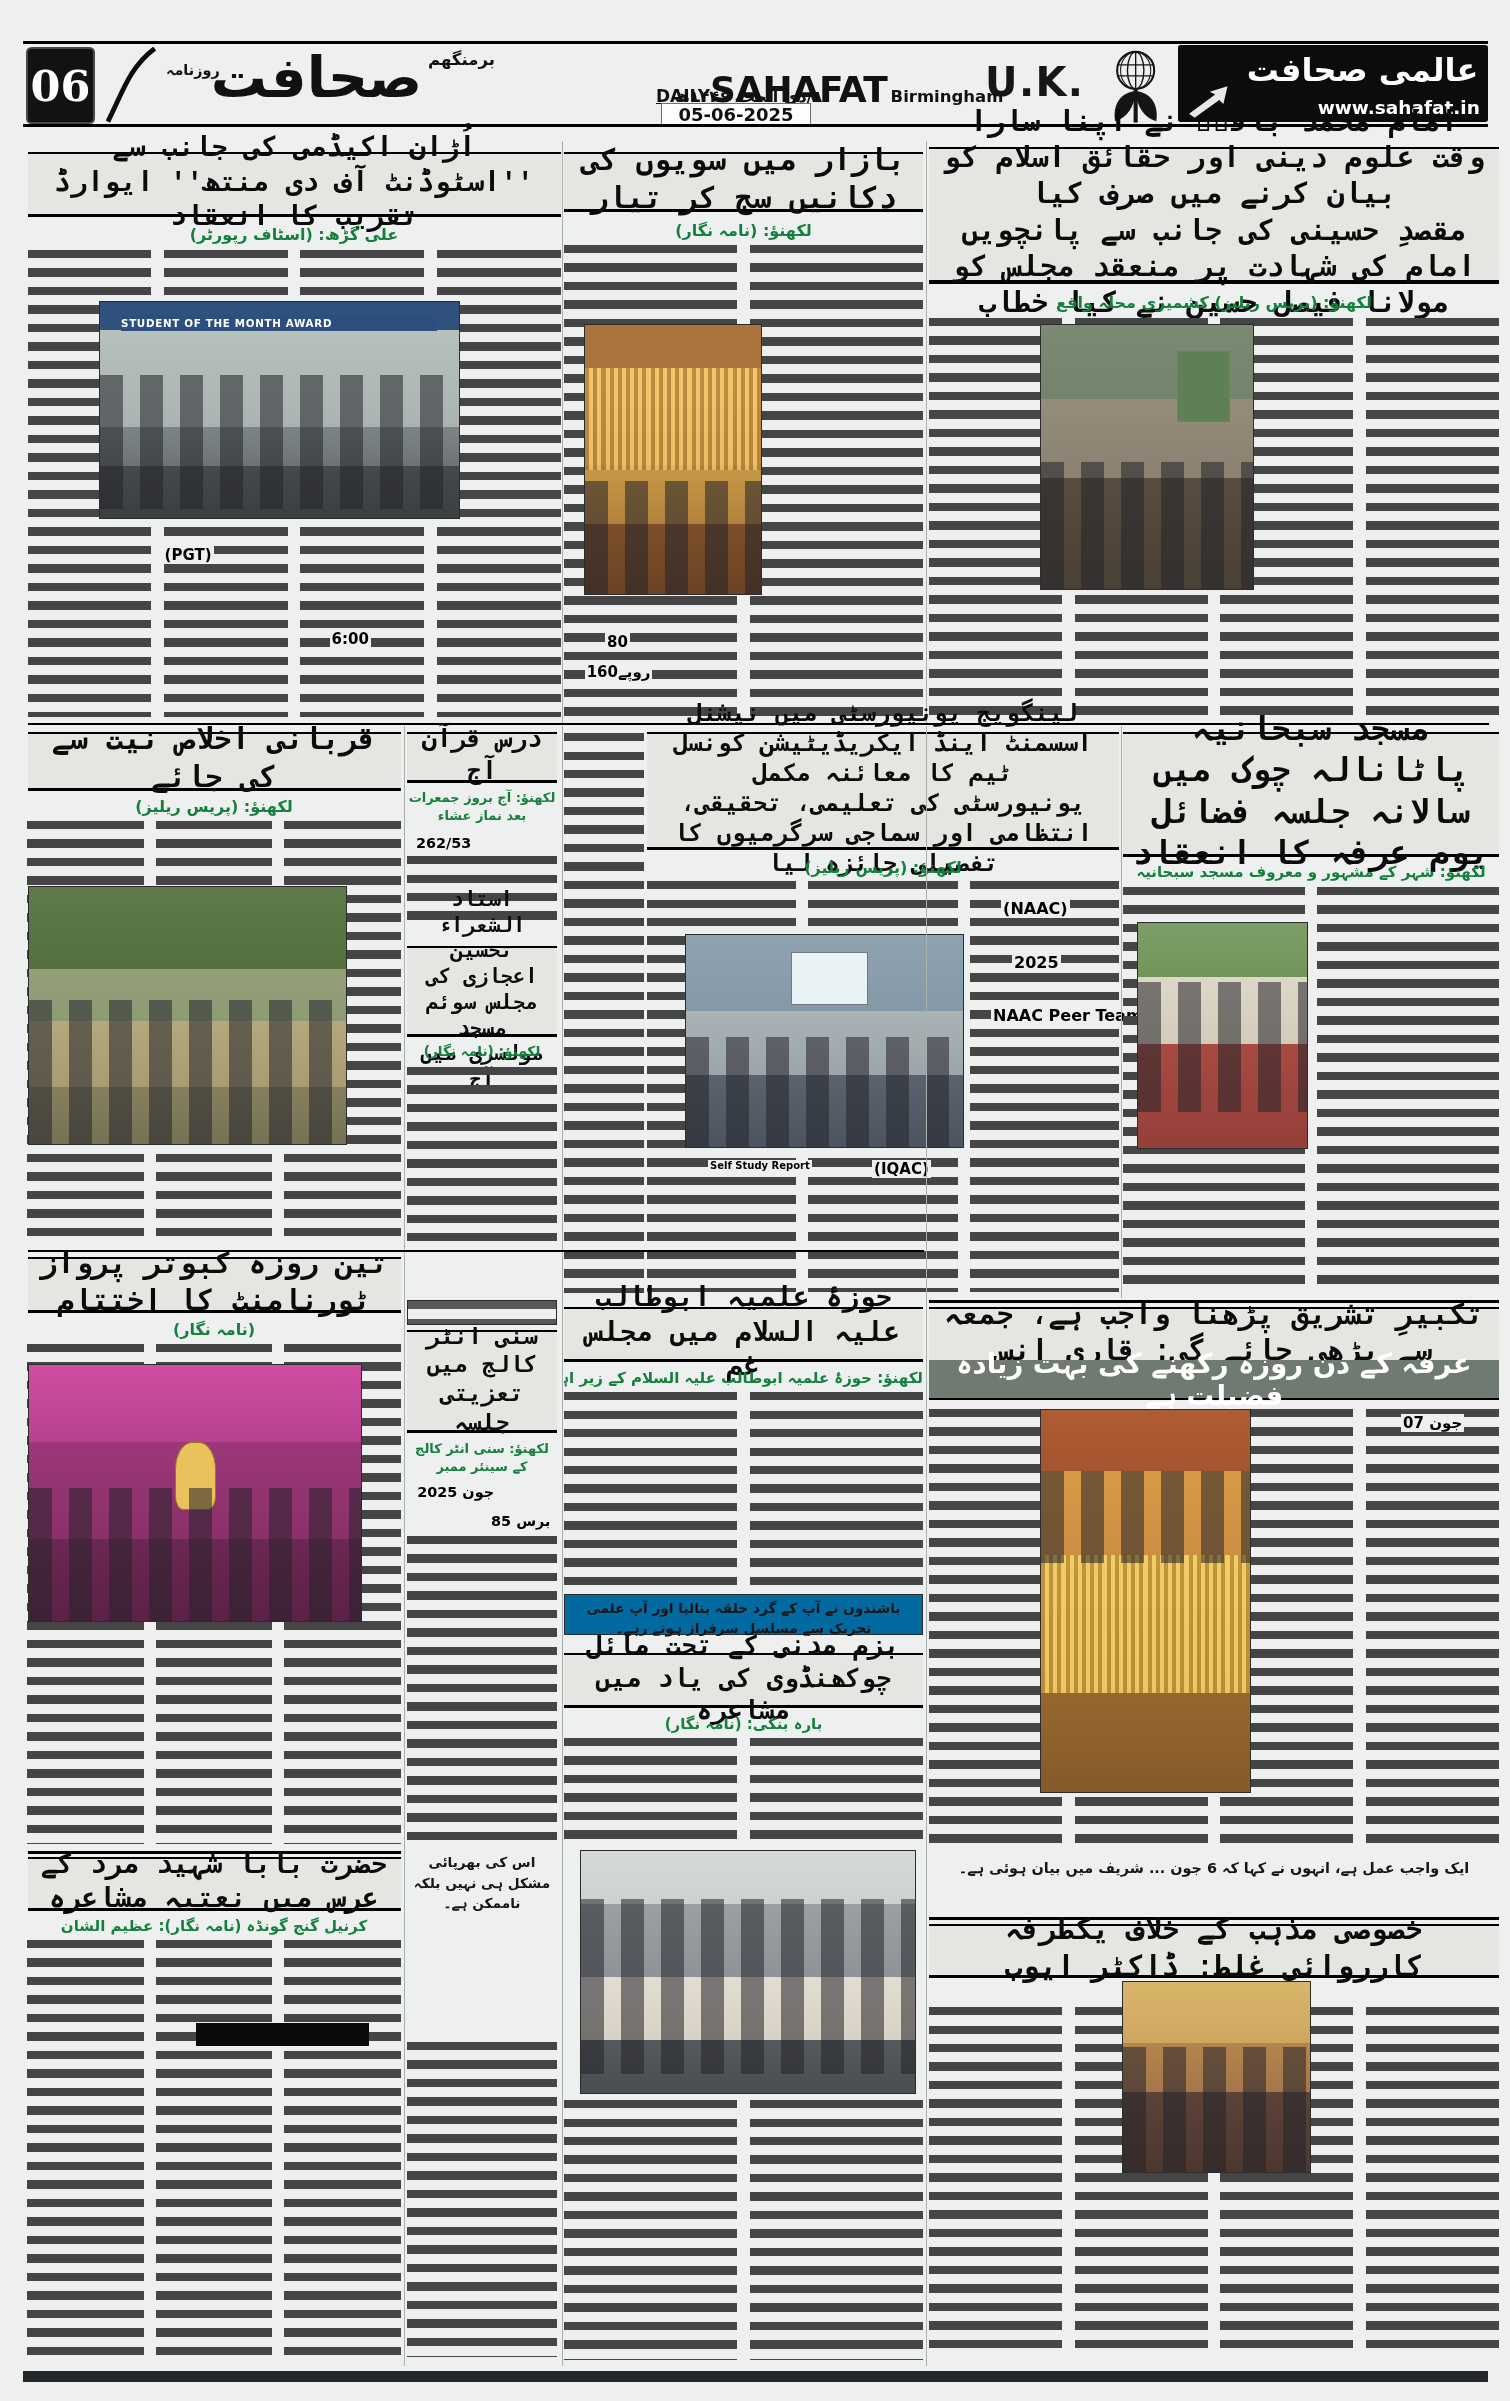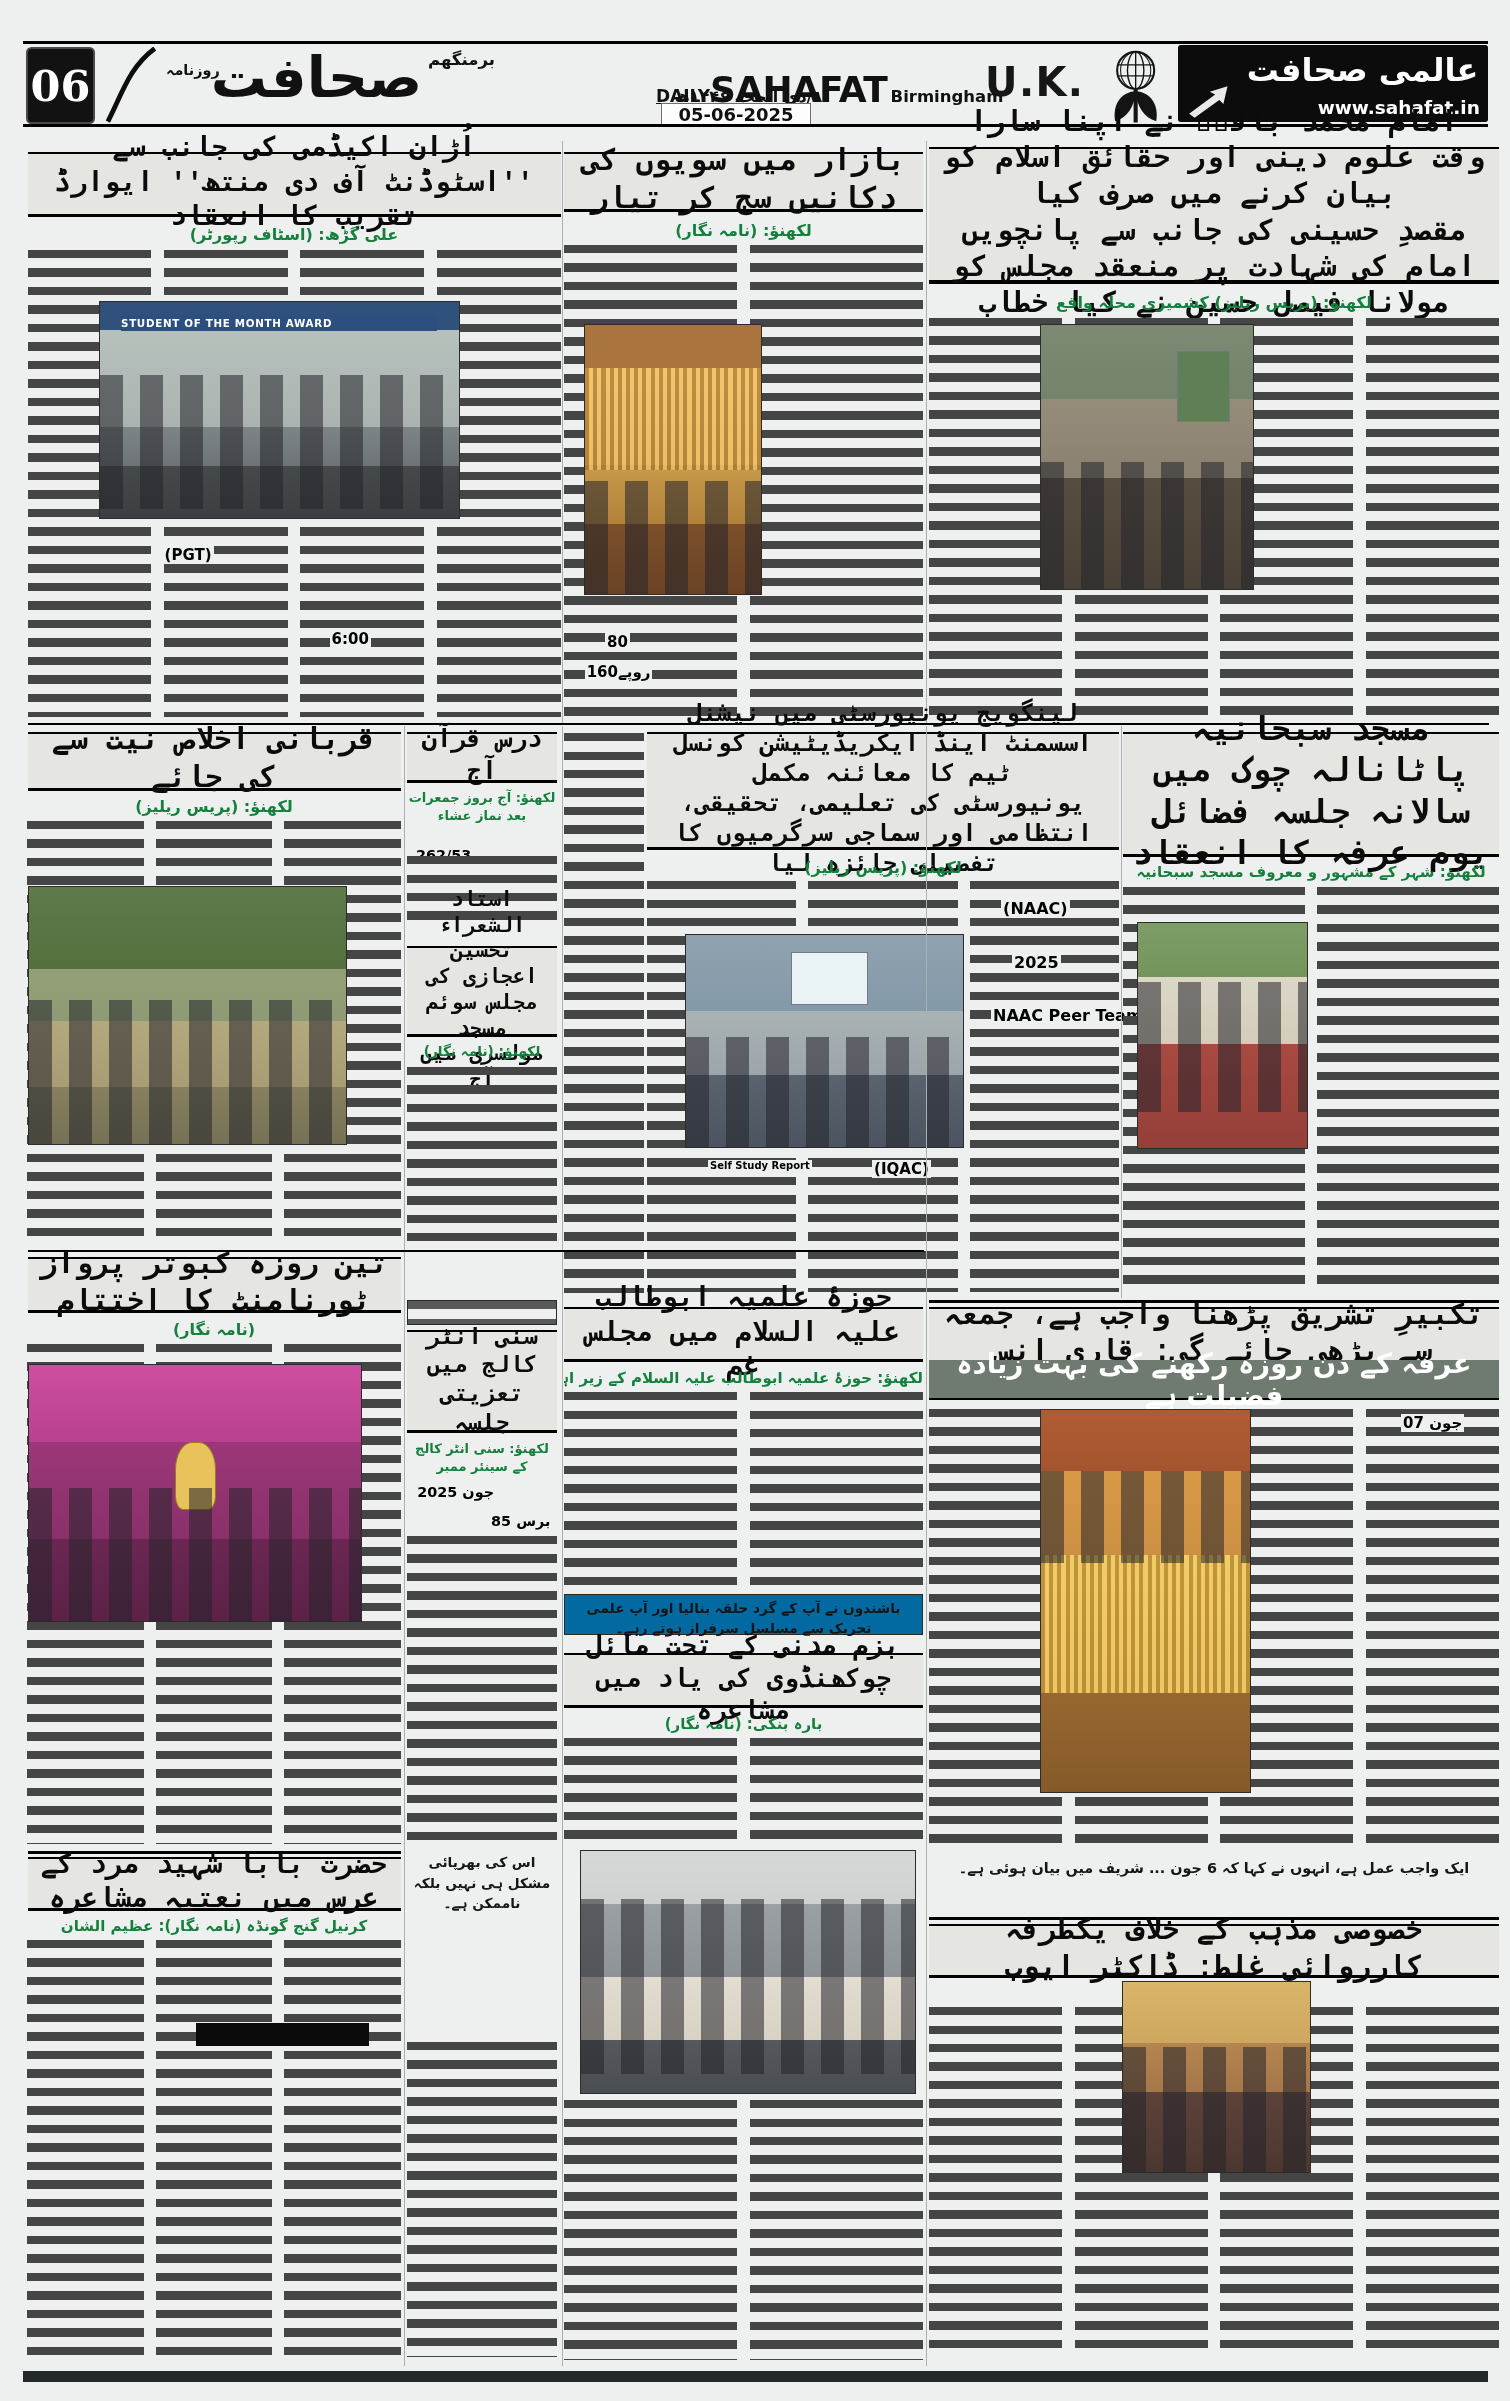--- a/index.html
+++ b/index.html
@@ -166,21 +166,21 @@
          background:linear-gradient(180deg,#5f7a4b 0%,#55703f 32%,#93a077 32%,#8d9a74 52%,#b4a87e 52%,#a89c74 78%,#86805f 78%,#767155 100%)">
       <div class="ph-people" style="top:44%;height:56%"></div>
     </div>
   </div>
 
   <div class="abs" style="left:407px;top:726px;width:150px;height:210px">
     <div class="hl abs" style="left:0;top:5.5px;width:150px;height:51px;font-size:25px">
       <span>درس قرآن آج</span>
     </div>
     <div class="byline abs" style="left:0;top:63px;width:150px;font-size:13px;white-space:normal;line-height:1.4">لکھنؤ: آج بروز جمعرات بعد نماز عشاء</div>
-    <div class="tok" style="left:6.9px;top:121px;font-size:14.4px">262/53</div>
+    <div class="tok" style="left:6.9px;top:109px;font-size:14.4px">262/53</div>
     <div class="txt abs" style="left:0;top:130px;width:150px;height:74px"></div>
   </div>
 
   <div class="abs" style="left:407px;top:939px;width:150px;height:308px">
     <div class="hl abs" style="left:0;top:6.9px;width:150px;height:91px;font-size:20.6px">
       <span>استاد الشعراء تحسین اعجازی کی مجلس سوئم مسجد مولسری میں آج</span>
     </div>
     <div class="byline abs" style="left:0;top:104px;width:150px;font-size:13.7px">لکھنؤ: (نامہ نگار)</div>
     <div class="txt abs" style="left:0;top:128px;width:150px;height:174px"></div>
   </div>

